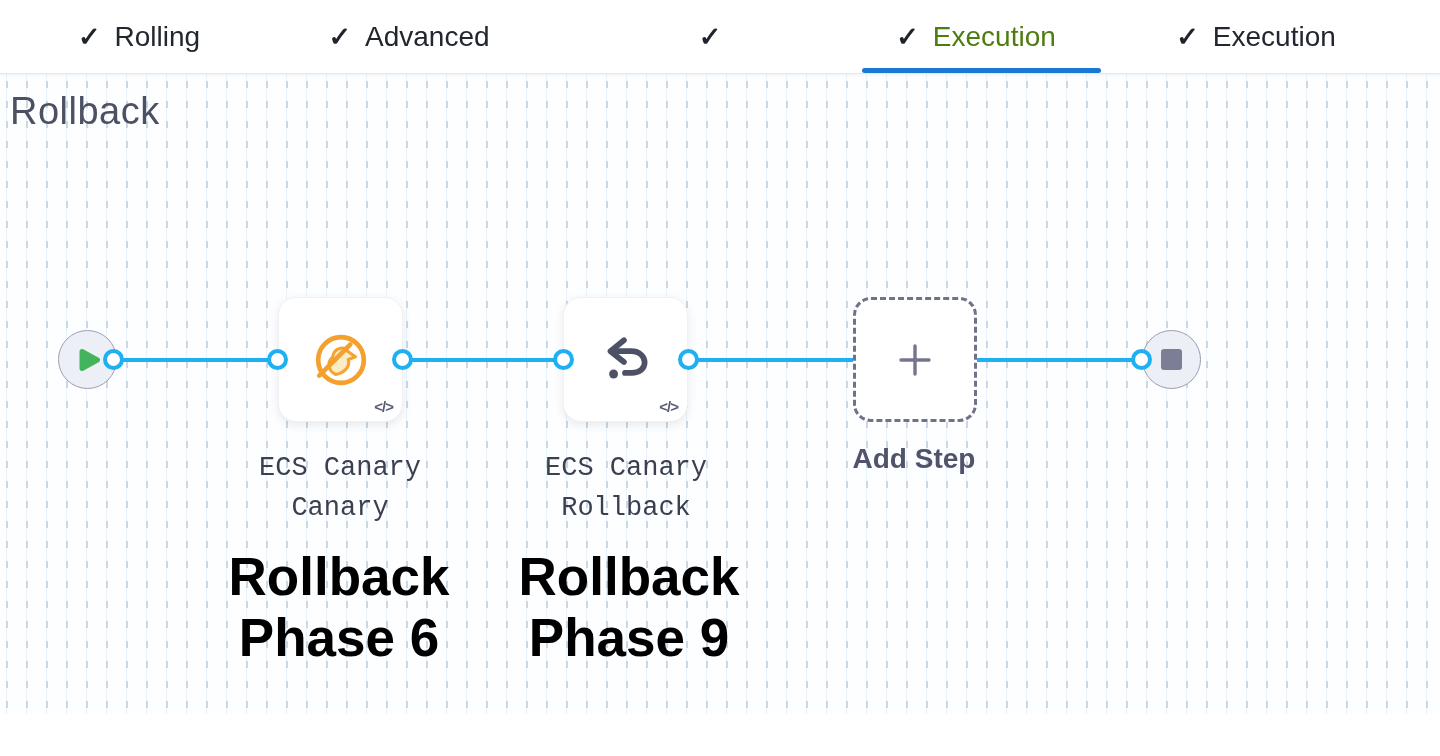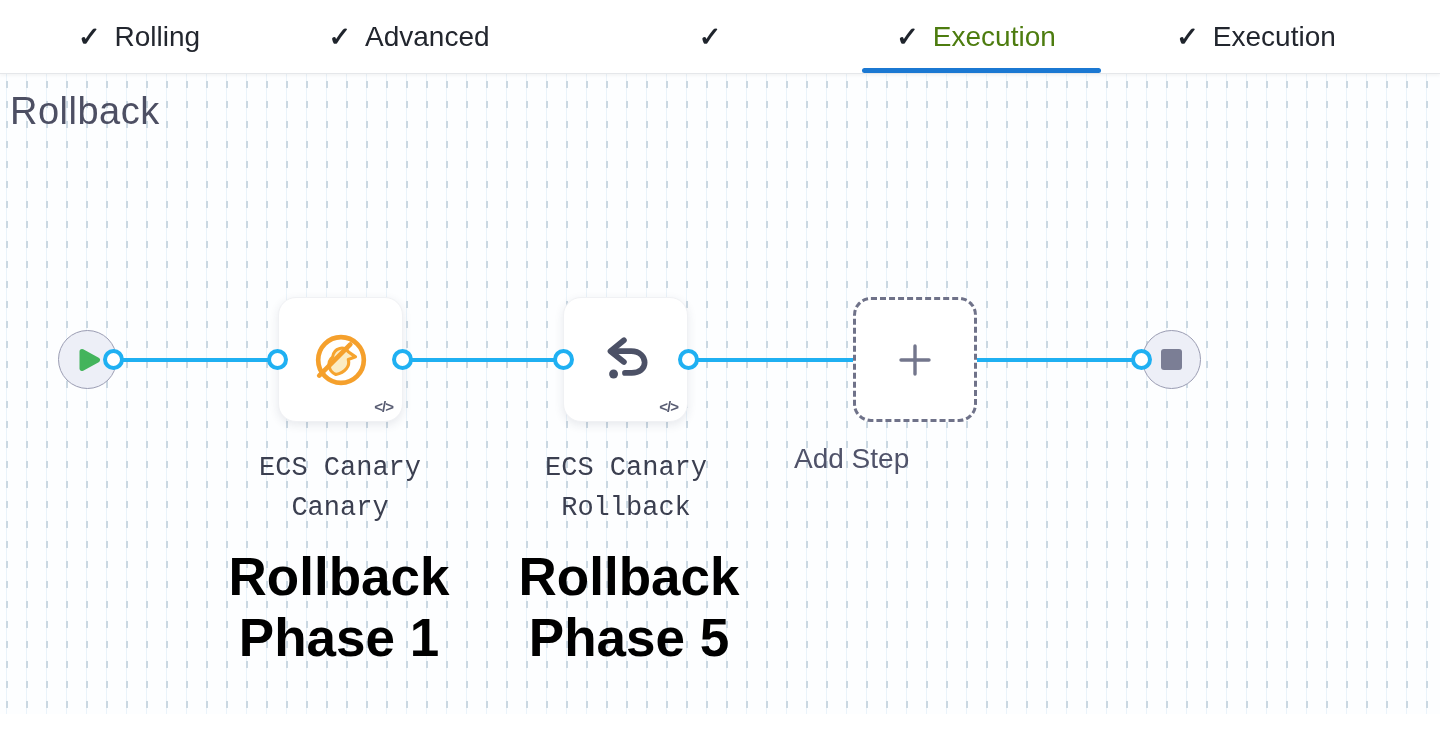--- a/index.html
+++ b/index.html
@@ -51,21 +51,21 @@
 
   .add-step-box { position:absolute; left:853px; top:240px; width:124px; height:125px;
                   background:#fff; border:3px dashed #6f7289; border-radius:18px;
                   display:flex; align-items:center; justify-content:center;
                   z-index:3; cursor:pointer; }
 
   .node-label { position:absolute; top:391px; width:240px; transform:translateX(-50%);
                 text-align:center; font-size:27px; line-height:40px; font-weight:500;
                 color:#3b3f50; z-index:2;font-family:Liberation Mono, monospace; }
   .add-step-label { position:absolute; top:386px; width:240px; transform:translateX(-50%);
-                    text-align:left; font-size:28px; font-weight:400; color:#50536a; z-index:2; }
+                    text-align:center; font-size:28px; font-weight:700; color:#50536a; z-index:2; }
 
   .annotation { position:absolute; top:489px; width:400px; transform:translateX(-50%);
                 text-align:center; font-size:53px; line-height:61px; font-weight:700;
                 color:#000; z-index:2; letter-spacing:0px; }
 </style>
 </head>
 <body>
 
 <div class="stage">
 
@@ -147,21 +147,21 @@
       <span>Canary</span>
     </div>
     <div class="node-label" style="left:626px;">
       <span>ECS Canary</span><br>
       <span>Rollback</span>
     </div>
     <div class="add-step-label" style="left:914px;">Add Step</div>
 
     <div class="annotation" style="left:339px;">
       <span>Rollback</span><br>
-      <span>Phase 1</span>
+      <span>Phase 6</span>
     </div>
     <div class="annotation" style="left:629px;">
       <span>Rollback</span><br>
-      <span>Phase 5</span>
+      <span>Phase 9</span>
     </div>
 
   </div>
 </div>
 
 </body></html>

